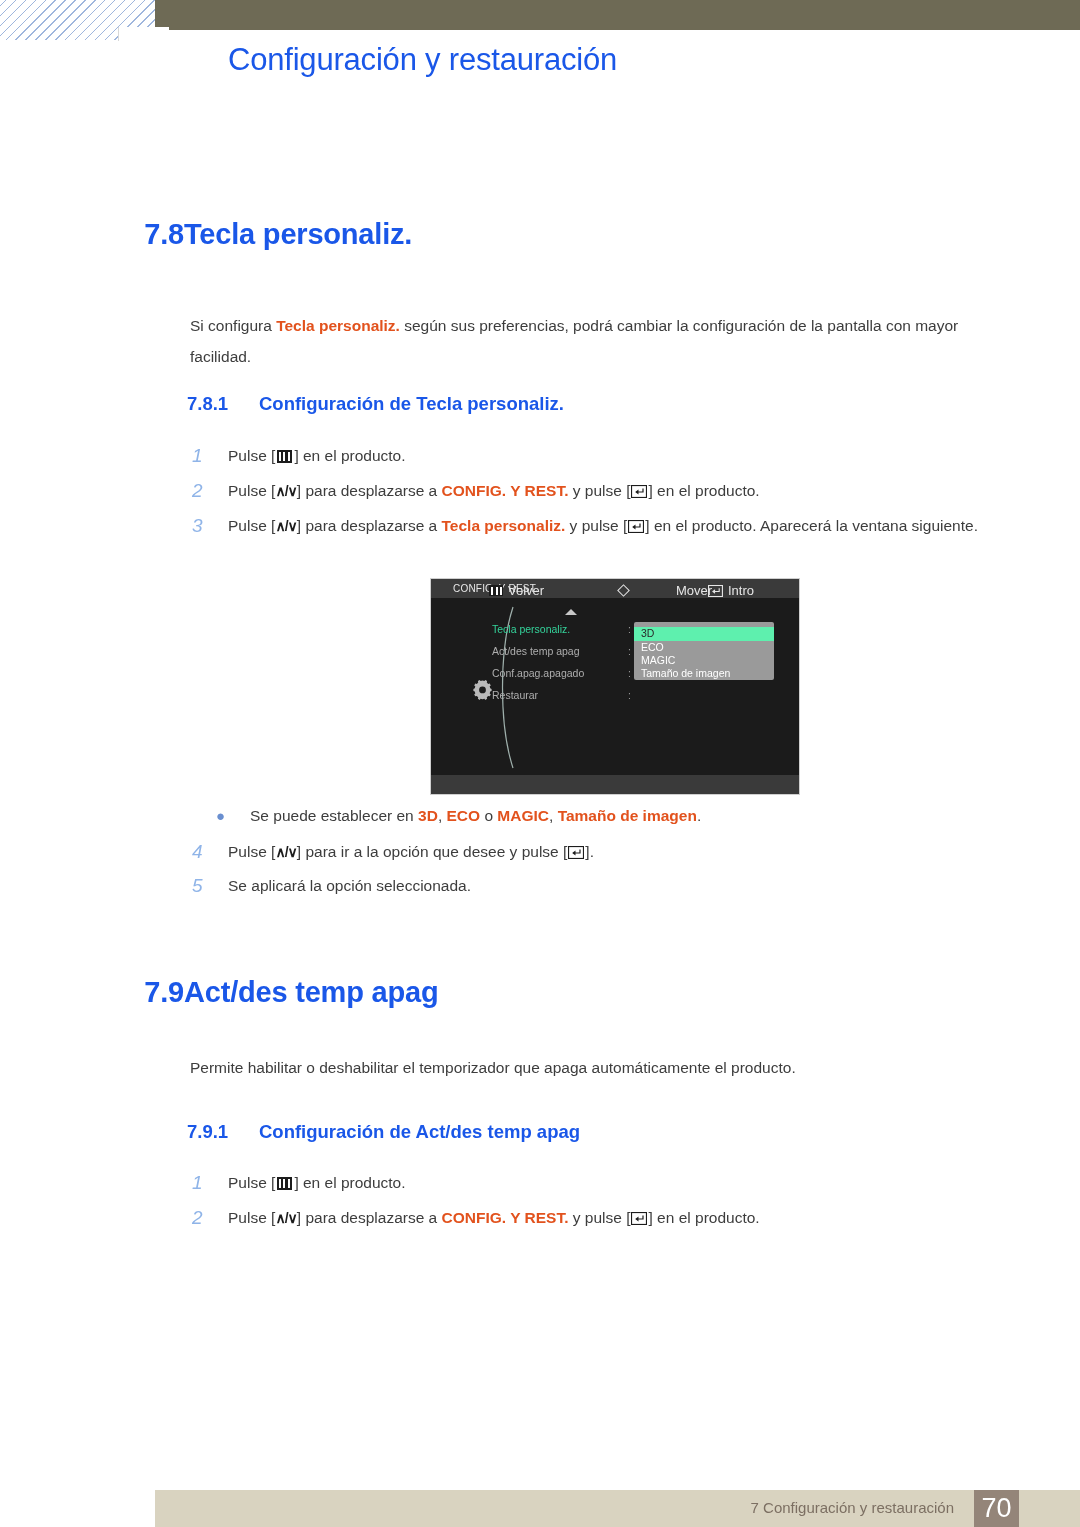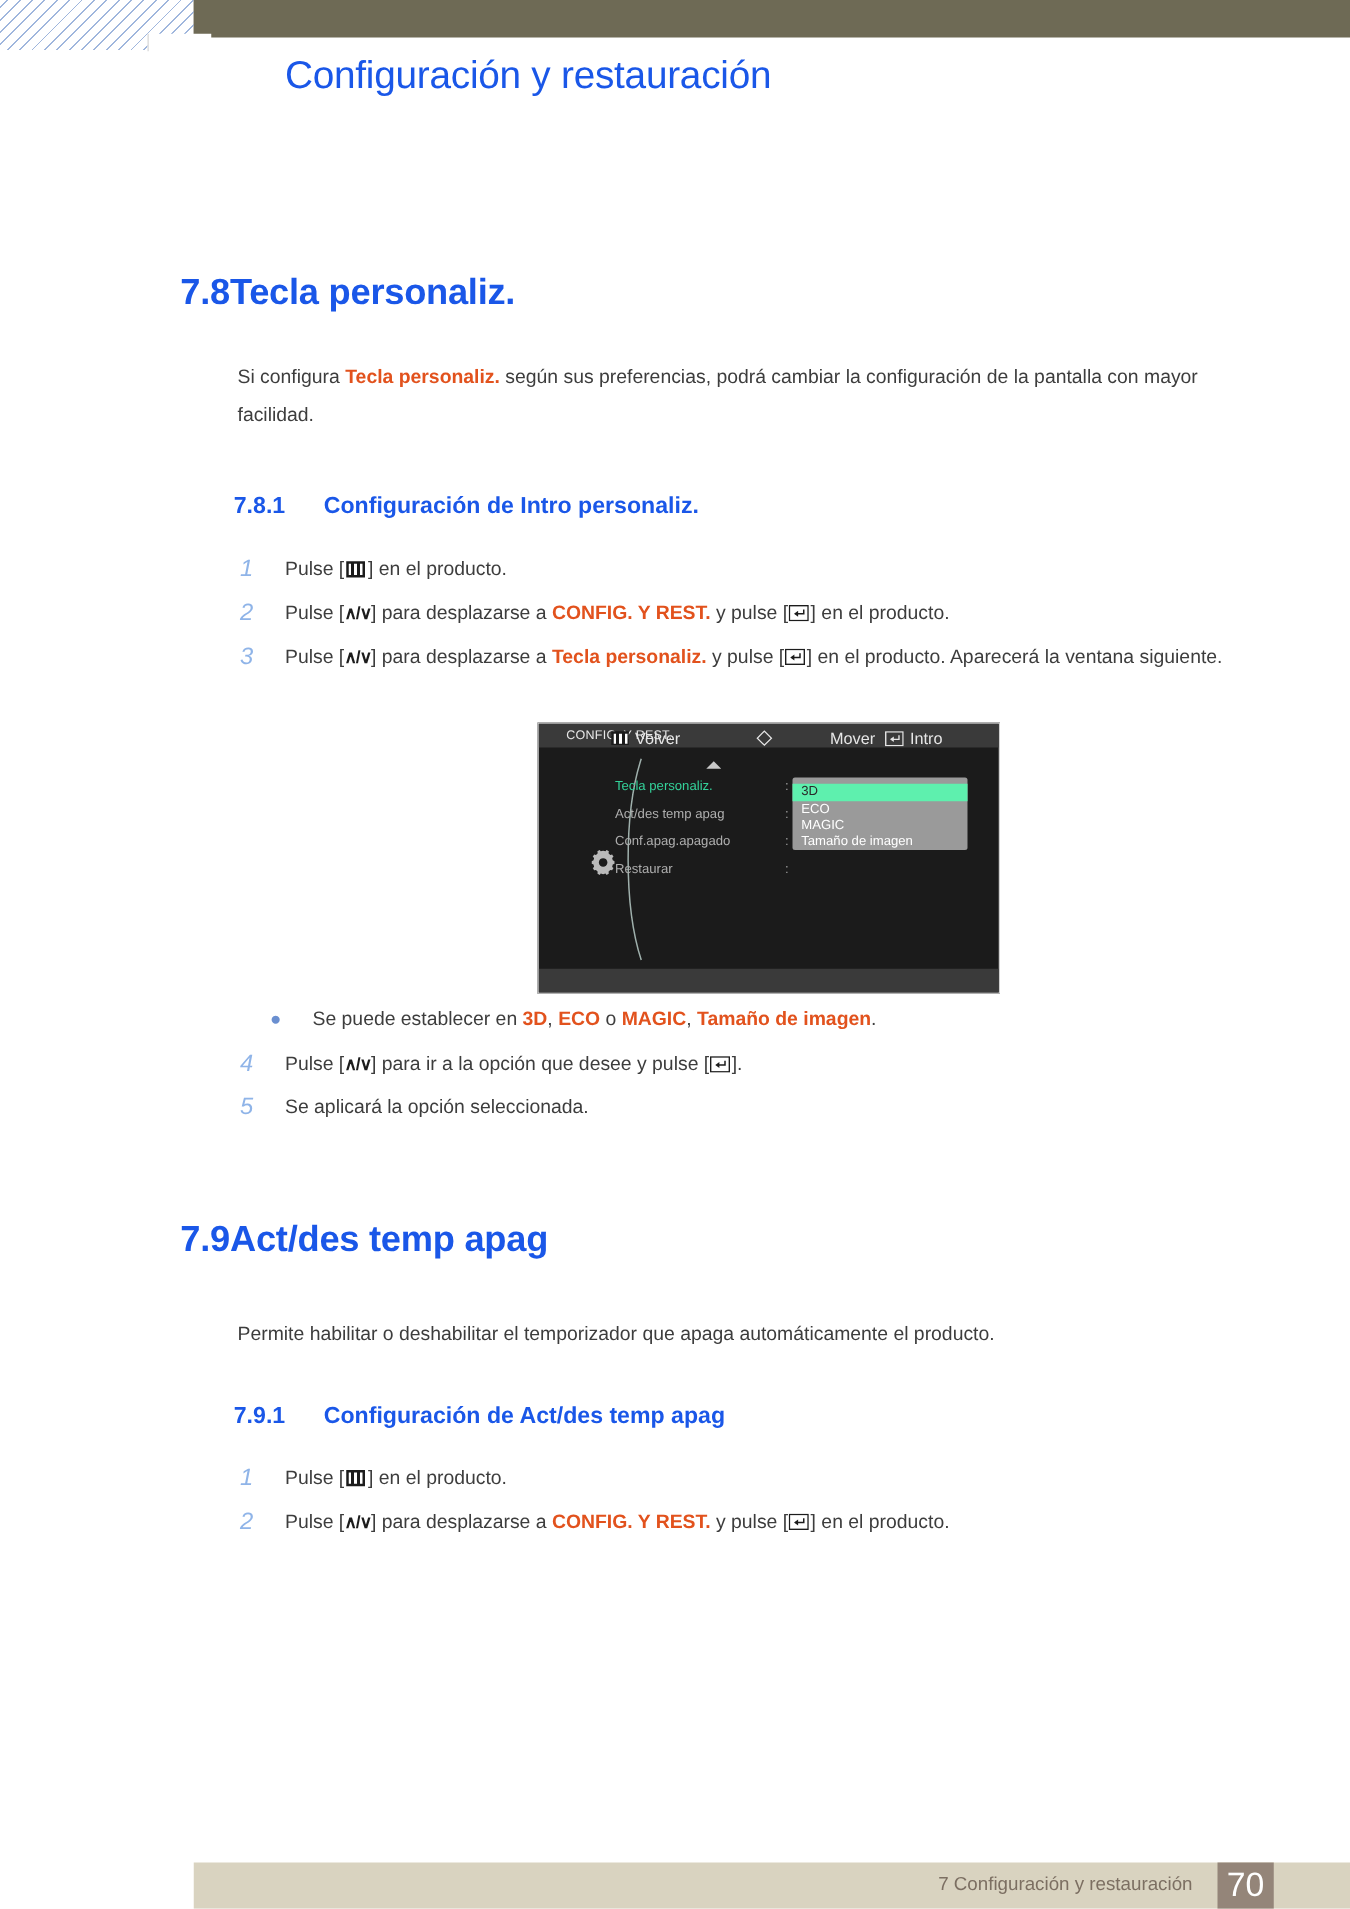--- a/index.html
+++ b/index.html
@@ -343,27 +343,27 @@
 <div id="header-hatch"></div>
 <div id="header-notch-stub"></div>
 <div id="header-notch"></div>
 <div id="header-title">Configuración y restauración</div>
 
 <div class="h1-row" style="left:96px; top:218px;">
   <span class="h1-num">7.8</span>
   <span>Tecla personaliz.</span>
 </div>
 
-<div class="body-p" style="left:190px; top:286px; width:812px;">
+<div class="body-p" style="left:190px; top:310px; width:812px;">
   <span>Si configura </span><span class="kw">Tecla personaliz.</span><span> según sus preferencias, podrá cambiar la configuración de la pantalla con mayor facilidad.</span>
 </div>
 
 <div class="h2-row" style="left:187px; top:393px;">
   <span class="h2-num">7.8.1</span>
-  <span>Configuración de Intro personaliz.</span>
+  <span>Configuración de Tecla personaliz.</span>
 </div>
 
 <div class="step" style="left:192px; top:440px; width:820px;">
   <span class="step-num">1</span>
   <span class="step-text"><span>Pulse [</span><span class="icon-menu"></span><span>] en el producto.</span></span>
 </div>
 
 <div class="step" style="left:192px; top:475px; width:830px;">
   <span class="step-num">2</span>
   <span class="step-text"><span>Pulse [</span><span class="icon-updown">∧/∨</span><span>] para desplazarse a </span><span class="kw">CONFIG. Y REST.</span><span> y pulse [</span><svg class="icon-enter" viewBox="0 0 16 13">
@@ -413,21 +413,21 @@
     <div class="osd-sub-item" style="top:19px;">ECO</div>
     <div class="osd-sub-item" style="top:32px;">MAGIC</div>
     <div class="osd-sub-item" style="top:45px;">Tamaño de imagen</div>
   </div>
 
   <div id="osd-footerbar"></div>
   <div class="osd-foot" style="left:58px;">
     <span class="fkey-menu"></span>
     <span>Volver</span>
   </div>
-  <div class="osd-foot" style="left:176px;gap:48px;">
+  <div class="osd-foot" style="left:188px;gap:48px;">
     <span class="fkey-diamond"></span>
     <span>Mover</span>
   </div>
   <div class="osd-foot" style="left:277px;">
     <svg width="15" height="12" viewBox="0 0 16 13">
         <rect x="0.5" y="0.5" width="15" height="12" fill="none" stroke="#e6e6e6" stroke-width="1.2"></rect>
         <path d="M12 3.5 L12 7 L5.5 7" fill="none" stroke="#e6e6e6" stroke-width="1.2"></path>
         <path d="M7.5 4.6 L4.2 7 L7.5 9.4 Z" fill="#e6e6e6"></path>
       </svg>
     <span>Intro</span>

